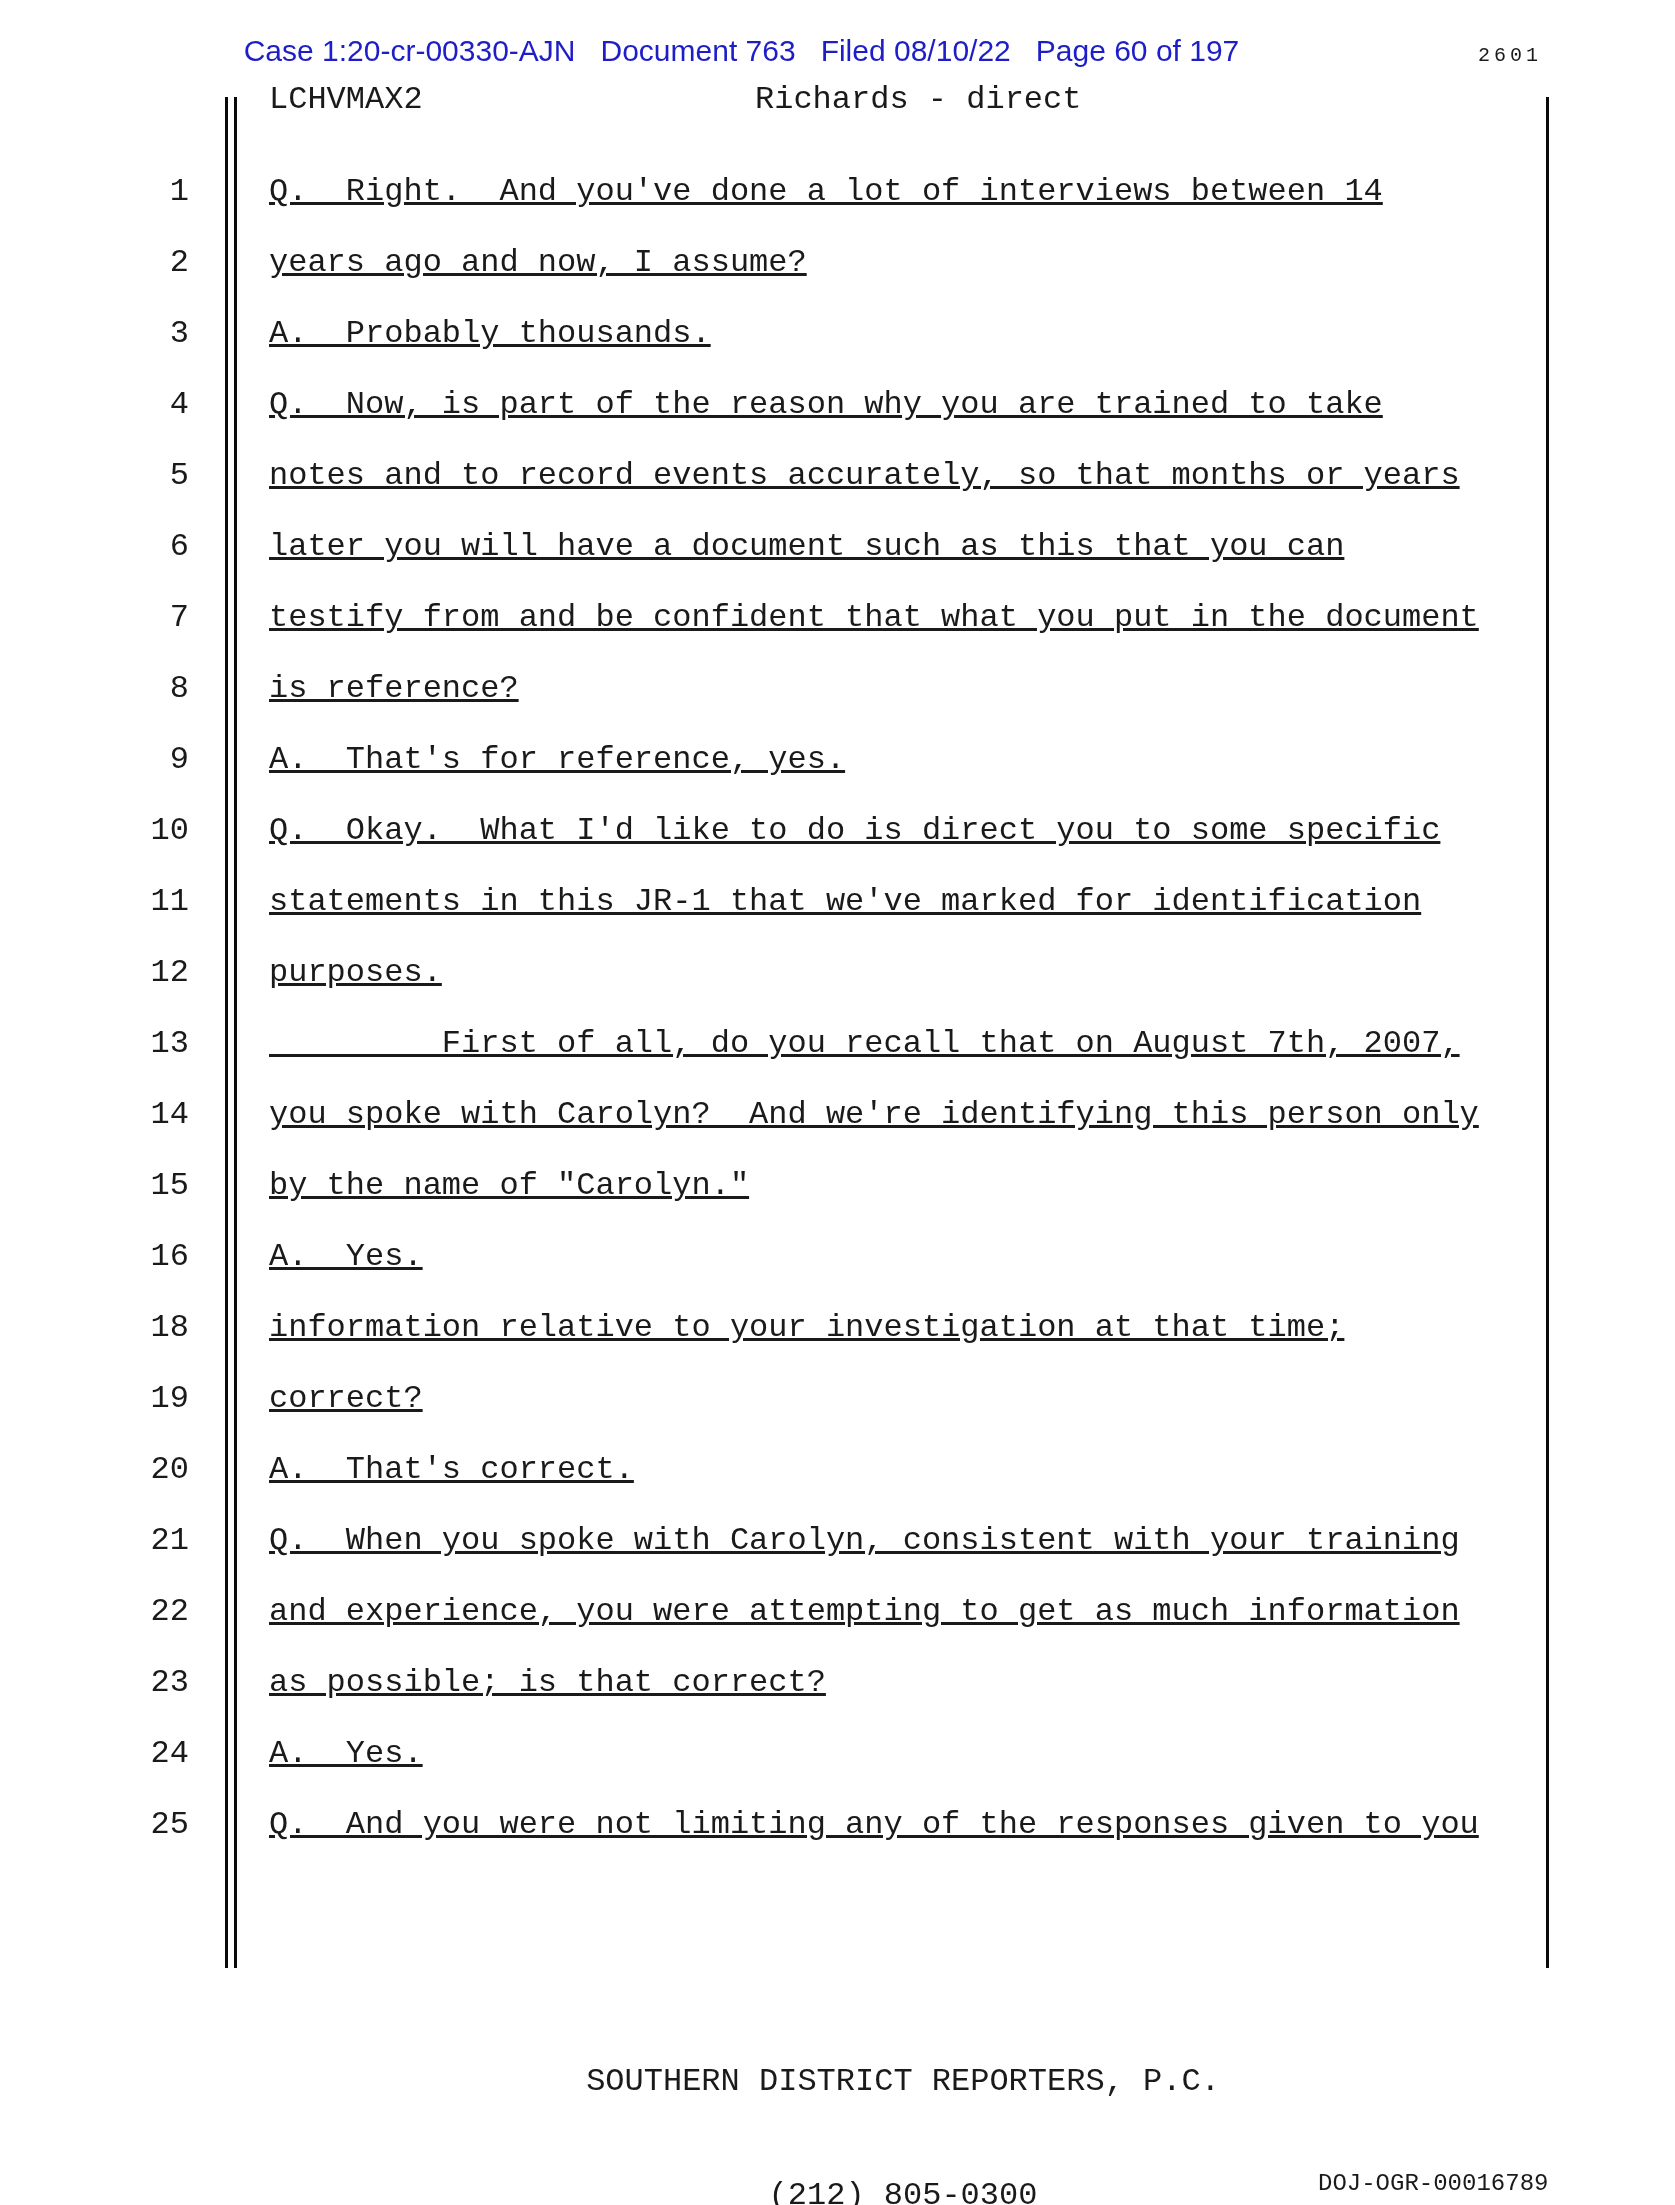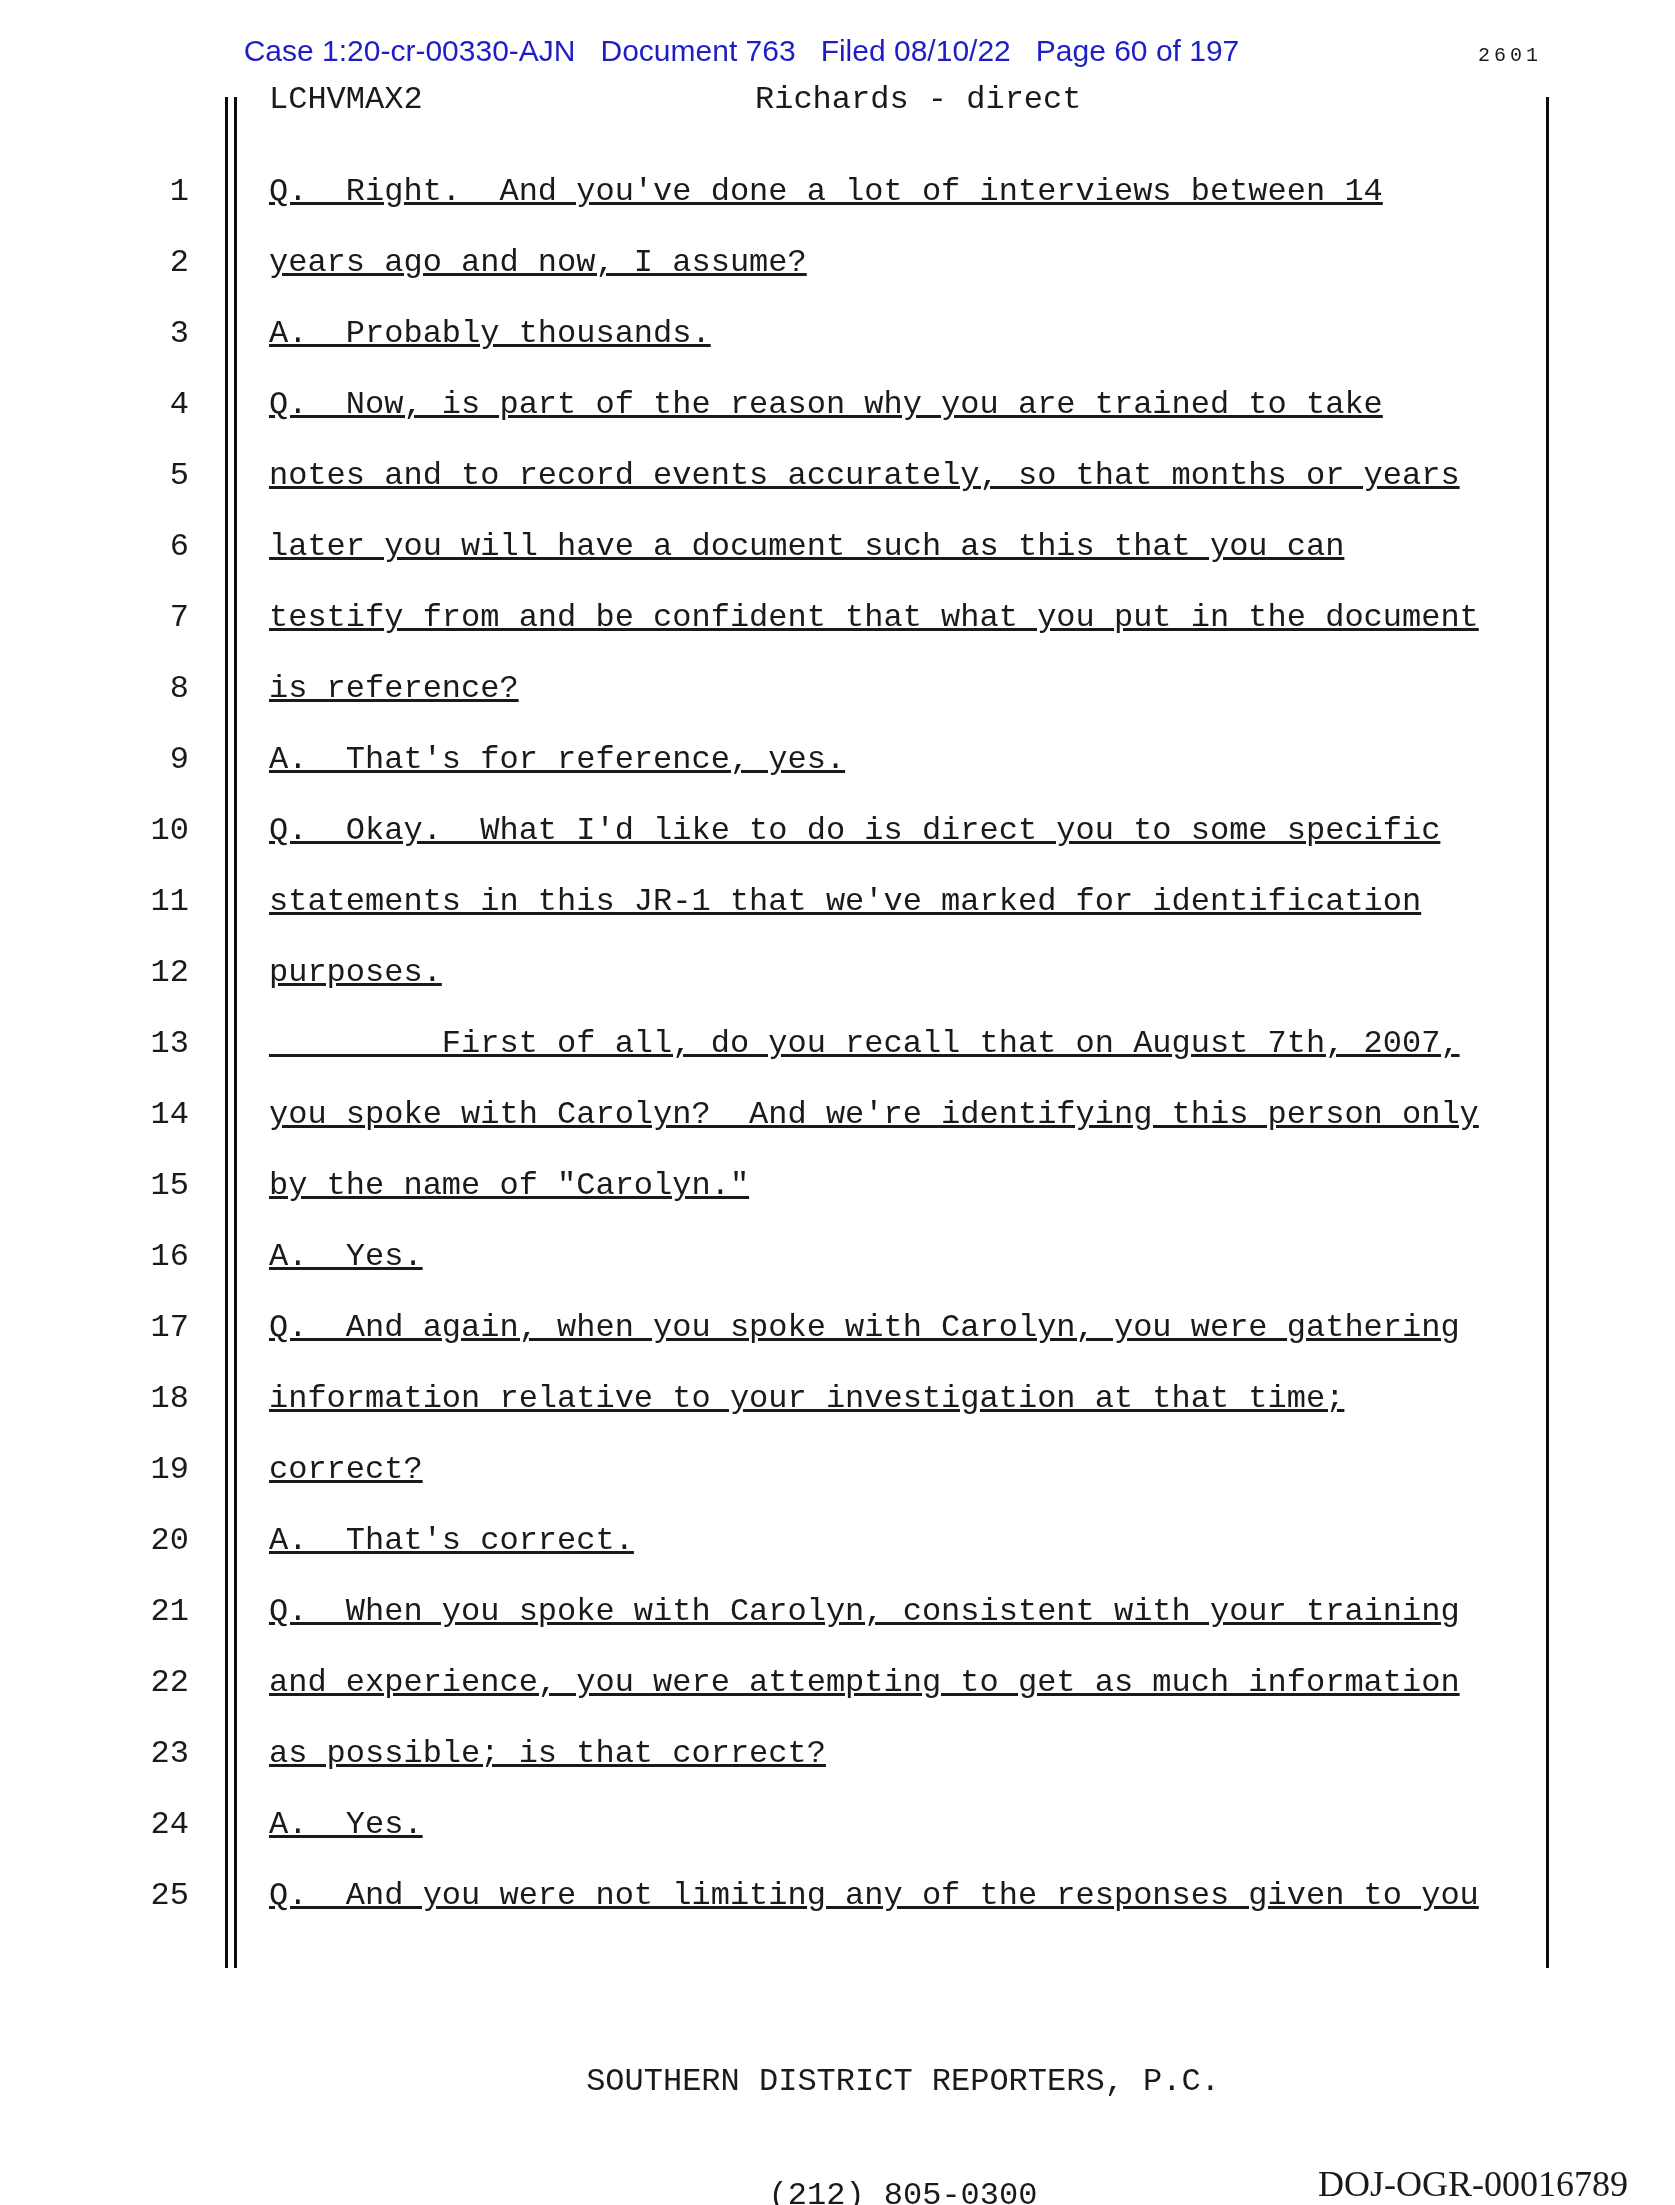--- a/index.html
+++ b/index.html
@@ -67,23 +67,22 @@
   .footer {
     position: absolute;
     top: 1987px; left: 269px; width: 1268px;
     text-align: center;
     font-size: 32px; line-height: 38px;
     white-space: pre;
   }
   .bates {
     position: absolute;
     top: 2168px; left: 1318px;
-    font-size: 36px; line-height: 32px;
-    white-space: pre;
-    font-family: Liberation Serif, serif;
+    font-size: 24px; line-height: 32px;
+    white-space: pre;
   }
 </style>
 </head>
 <body>
 
 <div class="page">
 
   <div class="stamp-row">Case 1:20-cr-00330-AJN   Document 763   Filed 08/10/22   Page 60 of 197</div>
   <div class="page-number">2601</div>
 
@@ -151,24 +150,20 @@
         <span class="num">14</span>
         <span class="txt">you spoke with Carolyn?  And we're identifying this person only</span>
       </div>
     <div class="line">
         <span class="num">15</span>
         <span class="txt">by the name of "Carolyn."</span>
       </div>
     <div class="line">
         <span class="num">16</span>
         <span class="txt">A.  Yes.</span>
-      </div>
-    <div class="line">
-        <span class="num">17</span>
-        <span class="txt">Q.  And again, when you spoke with Carolyn, you were gathering</span>
       </div>
     <div class="line">
         <span class="num">18</span>
         <span class="txt">information relative to your investigation at that time;</span>
       </div>
     <div class="line">
         <span class="num">19</span>
         <span class="txt">correct?</span>
       </div>
     <div class="line">

